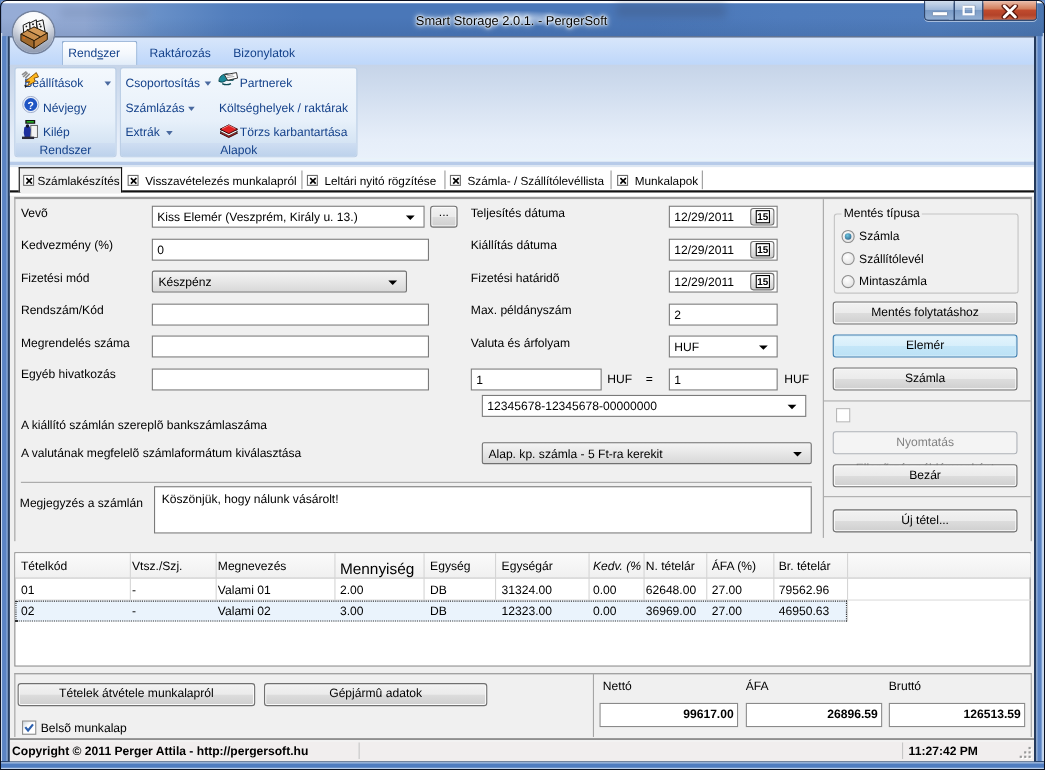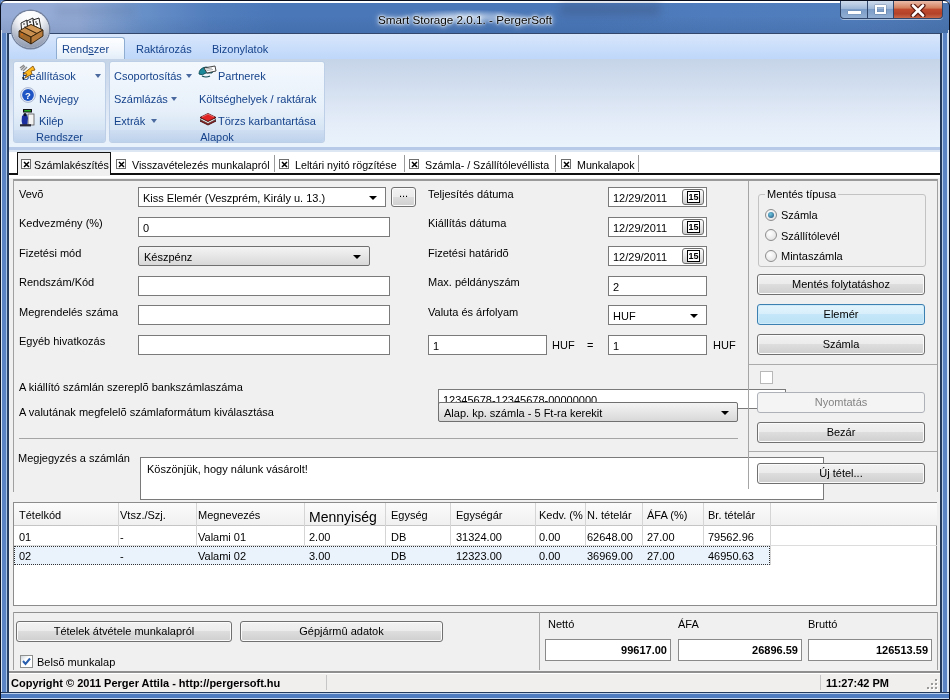--- a/index.html
+++ b/index.html
@@ -219,34 +219,34 @@
     <span>1</span>
   </div>
 <div class="lbl" style="left:552px;top:339px;">HUF</div>
 <div class="lbl" style="left:587px;top:339px;">=</div>
 <div class="txtfield" style="left:608px;top:334.5px;width:99px;height:20px;">
     <span>1</span>
   </div>
 <div class="lbl" style="left:713px;top:339px;">HUF</div>
 
 <div class="lbl" style="left:19px;top:381px;">A kiállító számlán szereplõ bankszámlaszáma</div>
-<div class="txtfield" style="left:438px;top:389px;width:348px;height:20px;">
+<div class="txtfield" style="left:438px;top:359px;width:295px;height:20px;">
     <span>12345678-12345678-00000000</span>
     <i class="arrow" style="right:8px;top:8px;"></i>
   </div>
 <div class="lbl" style="left:19px;top:406px;">A valutának megfelelõ számlaformátum kiválasztása</div>
 <div class="abs" style="left:438px;top:402px;width:300px;height:20px;border:1px solid #707070;border-radius:2px;background:linear-gradient(#f4f4f4,#e8e8e8 45%,#d8d8d8);">
   <span style="position:absolute;left:5px;top:4px;font-size:11px;">Alap. kp. számla - 5 Ft-ra kerekit</span>
     <i class="arrow" style="right:8px;top:8px;"></i>
   </div>
 
 <div class="sep" style="left:19px;top:438px;width:719px;height:1px;"></div>
 
 <div class="lbl" style="left:18px;top:452px;">Megjegyzés a számlán</div>
-<div class="txtfield" style="left:140px;top:457px;width:684px;height:43px;">
+<div class="txtfield" style="left:140px;top:442px;width:598px;height:43px;">
     <span style="top:5px;left:6px;">Köszönjük, hogy nálunk vásárolt!</span>
   </div>
 
 <div class="sep" style="left:748px;top:181px;width:1px;height:308px;"></div>
 
 <div class="abs" style="left:758px;top:194px;width:168px;height:73px;border:1px solid #c3c3c3;border-radius:3px;"></div>
 <div class="lbl" style="left:765px;top:188px;background:#f0f0f0;padding:0 2px;">Mentés típusa</div>
 <div id="radios">
     <div style="position:absolute;left:765px;top:208.5px;width:12px;height:12px;border-radius:50%;border:1px solid #8d8d8d;background:radial-gradient(circle at 40% 35%,#fff,#dcdcdc);"></div>
     <div style="position:absolute;left:768px;top:211.5px;width:6px;height:6px;border-radius:50%;background:radial-gradient(circle at 40% 35%,#6ec6e0,#1f4f79);"></div>
@@ -285,21 +285,21 @@
     <div style="position:absolute;left:571px;top:0;width:1px;height:62px;background:#d5d5d5;"></div>
     <div style="position:absolute;left:628px;top:0;width:1px;height:62px;background:#d5d5d5;"></div>
     <div style="position:absolute;left:689px;top:0;width:1px;height:62px;background:#d5d5d5;"></div>
     <div style="position:absolute;left:756px;top:0;width:1px;height:62px;background:#d5d5d5;"></div>
     <div style="position:absolute;left:5px;top:6px;font-size:11px;white-space:nowrap;">Tételkód</div>
     <div style="position:absolute;left:106px;top:6px;font-size:11px;white-space:nowrap;">Vtsz./Szj.</div>
     <div style="position:absolute;left:184px;top:6px;font-size:11px;white-space:nowrap;">Megnevezés</div>
     <div style="position:absolute;left:295px;top:6px;font-size:14px;white-space:nowrap;">Mennyiség</div>
     <div style="position:absolute;left:377px;top:6px;font-size:11px;white-space:nowrap;">Egység</div>
     <div style="position:absolute;left:442px;top:6px;font-size:11px;white-space:nowrap;">Egységár</div>
-    <div style="position:absolute;left:525px;top:6px;font-size:11px;white-space:nowrap;">Kedv. (%</div>
+    <div style="position:absolute;left:525px;top:6px;font-size:11px;white-space:nowrap;font-style:italic;">Kedv. (%</div>
     <div style="position:absolute;left:573px;top:6px;font-size:11px;white-space:nowrap;">N. tételár</div>
     <div style="position:absolute;left:633px;top:6px;font-size:11px;white-space:nowrap;">ÁFA (%)</div>
     <div style="position:absolute;left:694px;top:6px;font-size:11px;white-space:nowrap;">Br. tételár</div>
     <div style="position:absolute;left:5px;top:28px;font-size:11px;">01</div>
     <div style="position:absolute;left:106px;top:28px;font-size:11px;">-</div>
     <div style="position:absolute;left:184px;top:28px;font-size:11px;">Valami 01</div>
     <div style="position:absolute;left:295px;top:28px;font-size:11px;">2.00</div>
     <div style="position:absolute;left:377px;top:28px;font-size:11px;">DB</div>
     <div style="position:absolute;left:442px;top:28px;font-size:11px;">31324.00</div>
     <div style="position:absolute;left:525px;top:28px;font-size:11px;">0.00</div>

